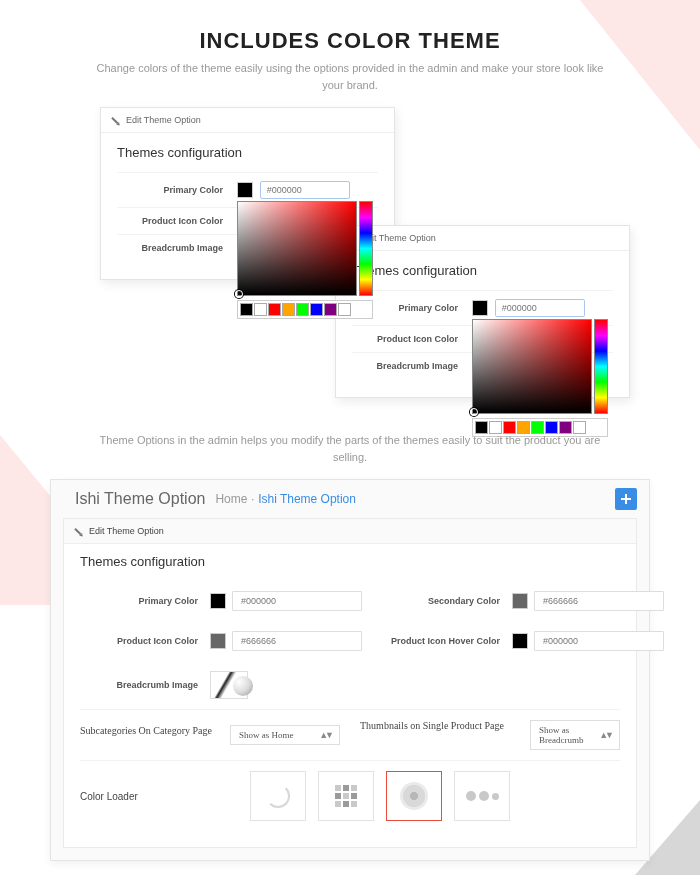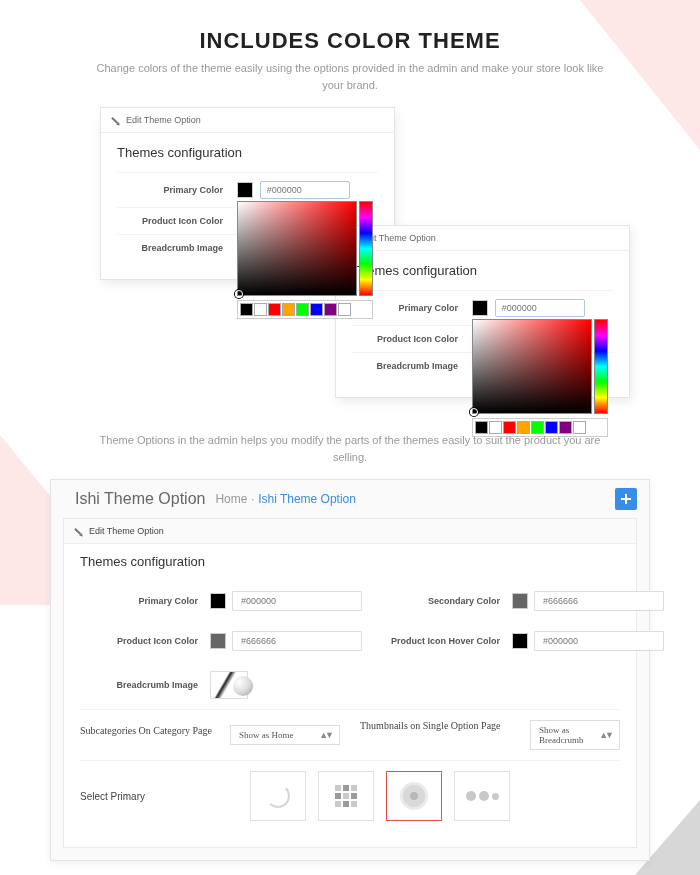--- a/index.html
+++ b/index.html
@@ -235,30 +235,30 @@
 
         <div class="full-row">
           <div class="half">
             <div class="lab" style="width:150px">Subcategories On Category Page</div>
             <div class="select">
               <span>Show as Home</span>
               <span class="updown">▲▼</span>
             </div>
           </div>
           <div class="half">
-            <div class="lab" style="width:170px">Thumbnails on Single Option Page</div>
+            <div class="lab" style="width:170px">Thumbnails on Single Product Page</div>
             <div class="select">
               <span>Show as Breadcrumb</span>
               <span class="updown">▲▼</span>
             </div>
           </div>
         </div>
 
         <div class="full-row" style="border-top:1px solid #f2f2f2;">
-          <div class="lab" style="width:150px">Select Primary</div>
+          <div class="lab" style="width:150px">Color Loader</div>
           <div class="loaders">
             <div class="lbox">
                 <div class="arc"></div>
               </div>
             <div class="lbox">
               <div class="sq-grid">
                 <div class="sq"></div>
                   <div class="sq b"></div>
                   <div class="sq"></div>
                 <div class="sq b"></div>

